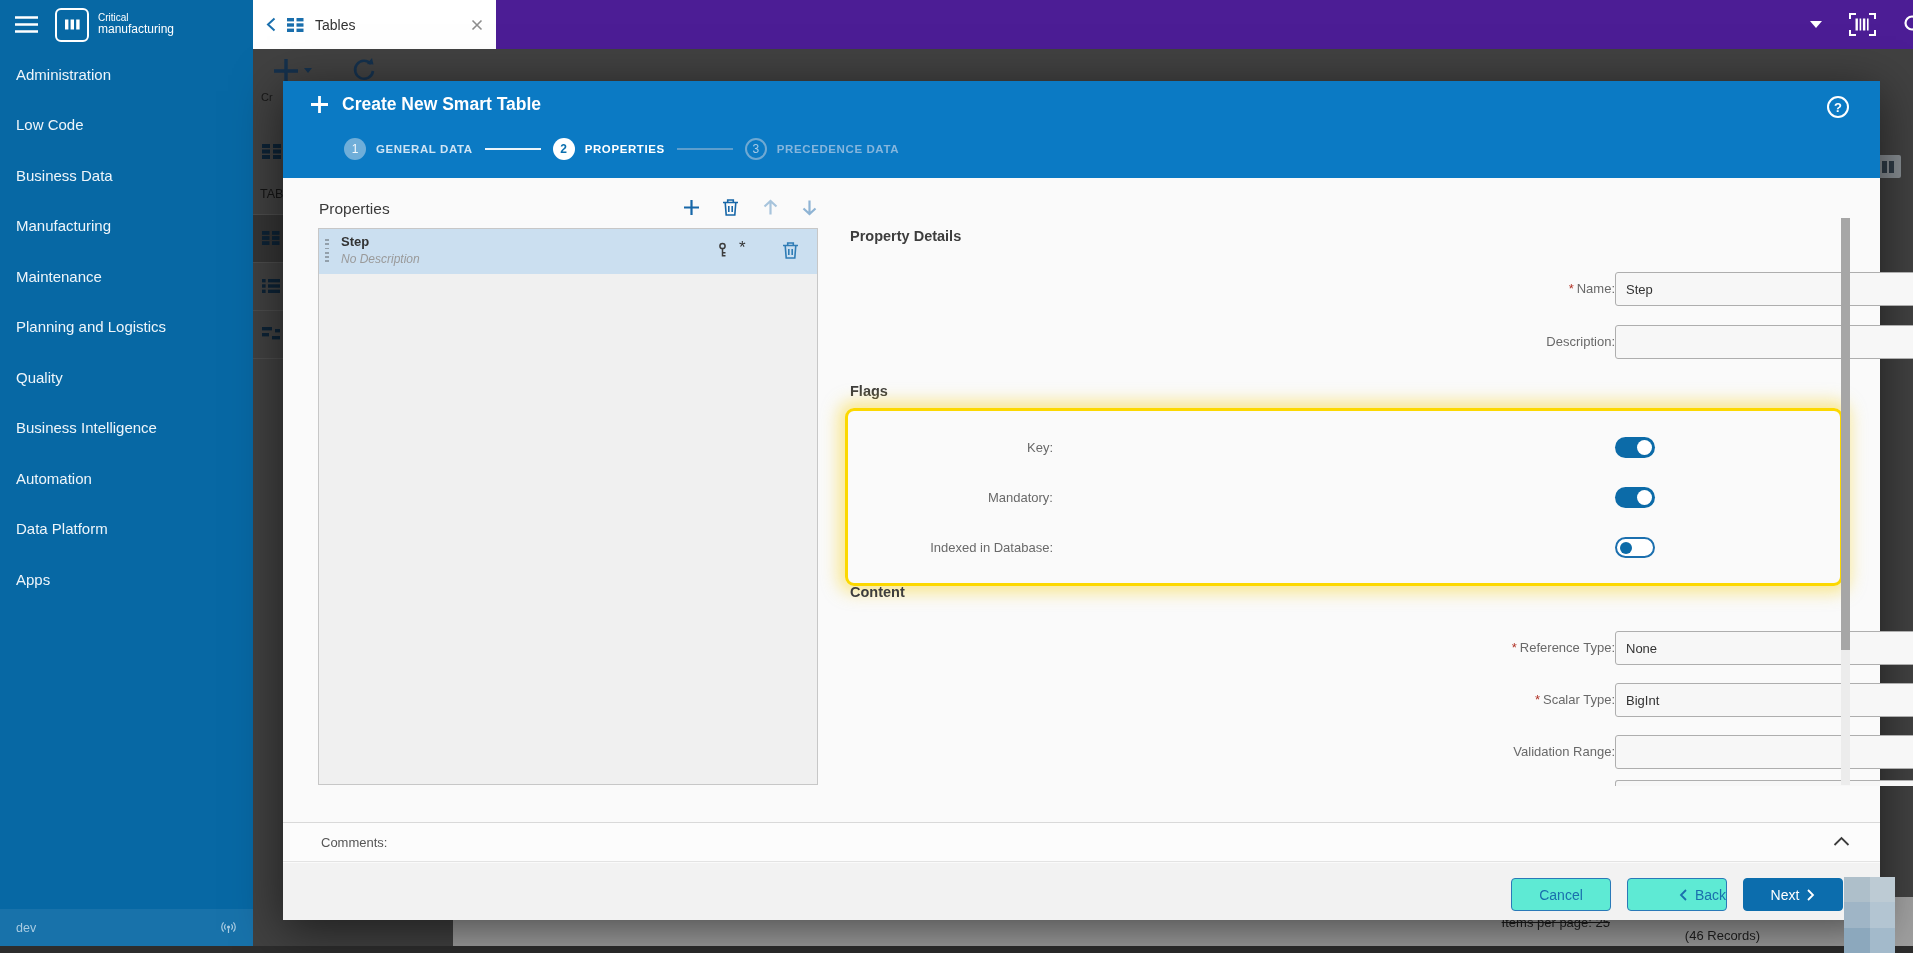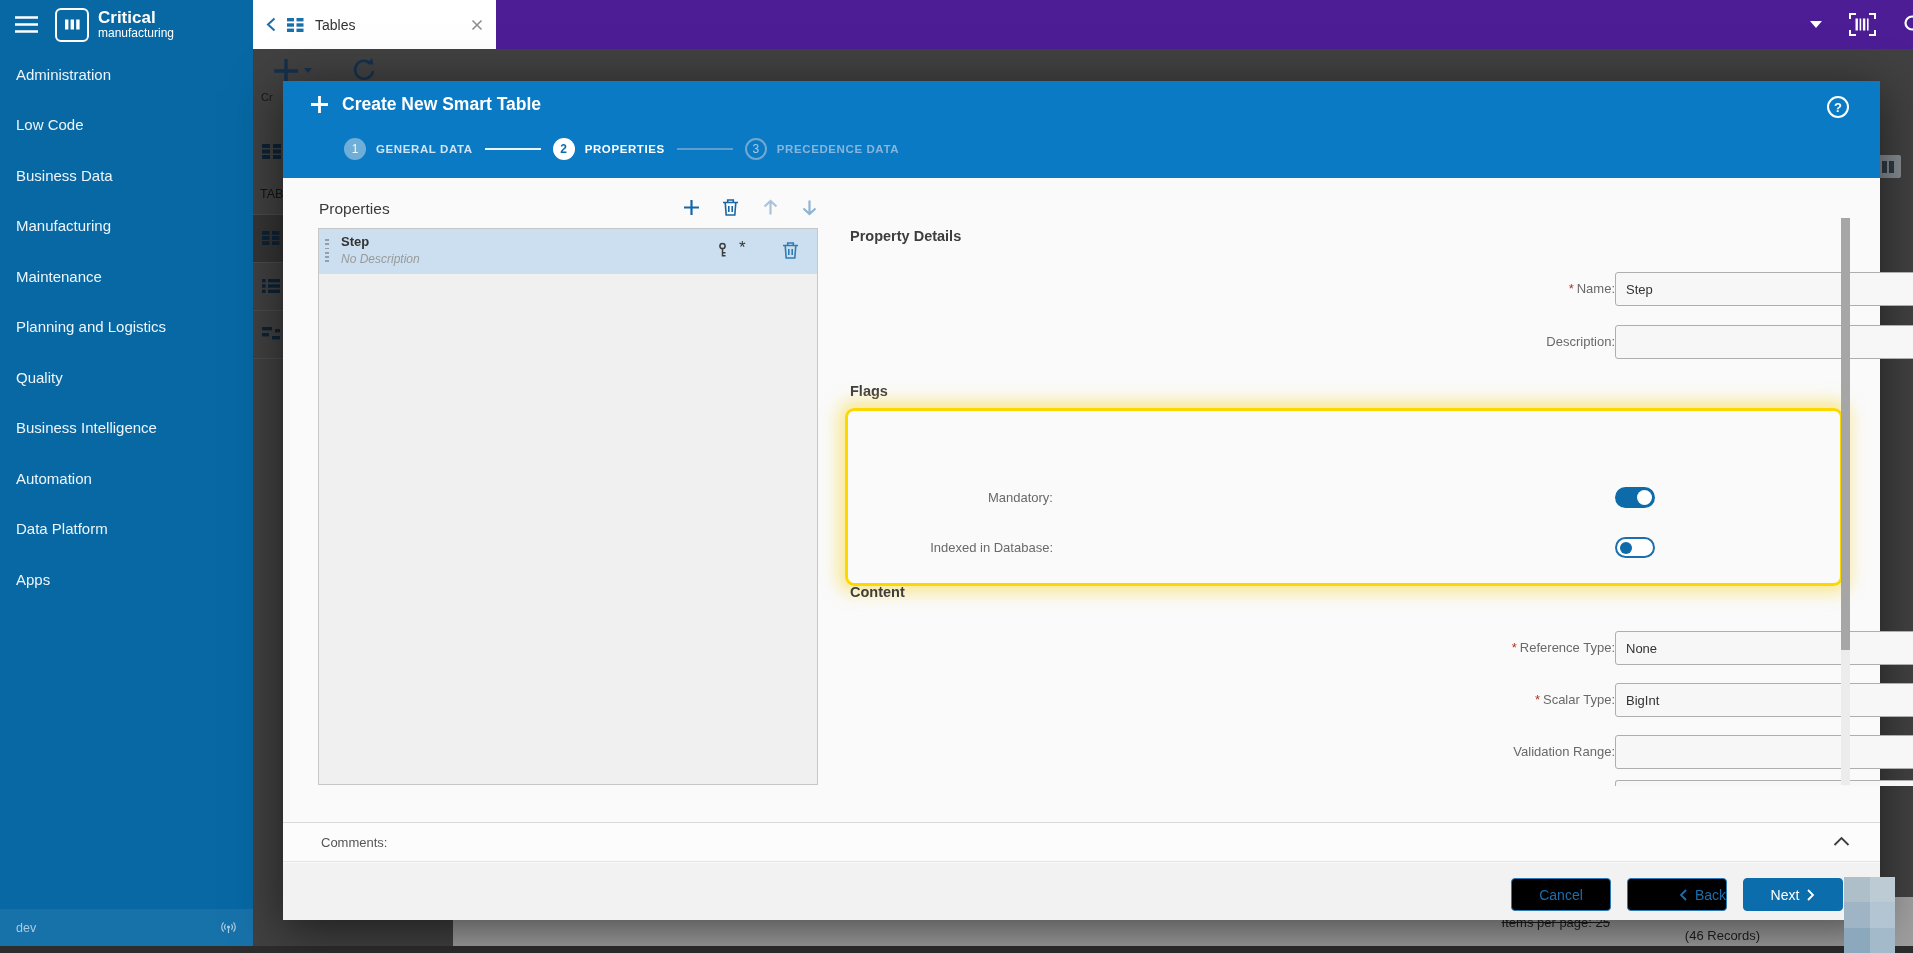--- a/index.html
+++ b/index.html
@@ -5,21 +5,21 @@
   * { box-sizing: border-box; margin: 0; padding: 0; }
   body { margin:0; background:#222; font-family:"Liberation Sans", sans-serif; }
   .stage { position:relative; width:1913px; height:953px; overflow:hidden; background:#414141; }
 
   
   .sidebar { position:absolute; left:0; top:0; width:253px; height:953px; background:#0768a4; z-index:5; }
   .sb-header { height:49px; display:flex; align-items:center; padding-left:14px; gap:16px; }
   .logo-wrap { display:flex; align-items:center; gap:9px; }
   .logo-box { width:34px; height:34px; border:2.5px solid #fff; border-radius:6px; display:flex; align-items:center; justify-content:center; }
   .brand { color:#fff; line-height:1.05; }
-  .brand .b1 { font-size:17px; font-weight:700; }
+  .brand .b1 { font-size:10px; font-weight:400; }
   .brand .b2 { font-size:12px; font-weight:400; }
   .sb-nav { position:absolute; top:49px; left:0; right:0; }
   .sb-item { height:50.5px; display:flex; align-items:center; padding-left:16px; font-size:15px; color:#eef5fa; cursor:pointer; }
   .sb-footer { position:absolute; left:0; right:0; bottom:6px; height:38px; background:rgba(255,255,255,.07); display:flex; align-items:center; justify-content:space-between; padding:0 16px; color:#a9cce2; font-size:12.5px; }
 
   
   .topbar { position:absolute; left:253px; top:0; width:1795px; height:49px; background:#4c1d95; z-index:4; }
   .tab { position:absolute; left:0; top:0; width:243px; height:49px; background:#fff; display:flex; align-items:center; gap:11px; padding:0 13px; }
   .tab-label { flex:1; font-size:14px; color:#333; }
   .top-icons { position:absolute; right:12px; top:0; height:49px; display:flex; align-items:center; gap:27px; }
@@ -90,21 +90,21 @@
   .sliver { position:absolute; left:1332px; top:699px; width:771px; height:6px; background:#f7f7f7; border:1px solid #aeaeae; border-bottom:none; border-radius:3px 3px 0 0; }
   .scrollbar { position:absolute; left:1558px; top:137px; width:9px; height:567px; background:#ececec; }
   .scrollbar .thumb { position:absolute; left:0; top:0; width:9px; height:432px; background:#a6a6a6; cursor:pointer; }
 
   
   .comments { position:absolute; left:0; right:0; top:741px; height:40px; background:#fcfcfc; border-top:1px solid #d9d9d9; border-bottom:1px solid #e3e3e3; }
   .comments .clabel { position:absolute; left:38px; top:12px; font-size:13px; color:#555; }
   .comments .cchev { position:absolute; right:30px; top:13px; cursor:pointer; display:flex; }
   .m-footer { position:absolute; left:0; right:0; top:782px; height:57px; background:#f2f2f2; }
   .btn { position:absolute; top:15px; height:33px; width:100px; border-radius:4px; font-size:14px; display:flex; align-items:center; justify-content:center; gap:8px; cursor:pointer; font-family:"Liberation Sans",sans-serif; }
-  .btn.ghost { background:#000000; border:1px solid #2a79b8; color:#1a6fad; }
+  .btn.ghost { background:#5eead4; border:1px solid #2a79b8; color:#1a6fad; }
   .btn.primary { background:#0c6dad; border:1px solid #0c6dad; color:#fff; }
   .btn-cancel { left:1228px; } .btn-back { left:1344px;justify-content:flex-end; } .btn-next { left:1460px; }
 
   
   .censor { position:absolute; left:1844px; top:877px; width:51px; height:76px; z-index:20; display:grid; grid-template-columns:1fr 1fr; }
   .censor i { display:block; }
 </style>
 </head>
 <body>
 
@@ -370,20 +370,26 @@
       <input class="f-input" type="text" value="Step" style="">
     </div>
     <div class="f-row" style="top:244px;">
       <span class="f-label">Description:</span>
       <input class="f-input" type="text" value="" style="">
     </div>
 
     <div class="d-head" style="left:567px; top:302px; position:absolute;">Flags</div>
     <div class="hl-box"></div>
 
+    <div class="t-row" style="top:356px;">
+      <span class="f-label">Key:</span>
+      <span class="toggle on">
+          <span class="knob"></span>
+        </span>
+    </div>
     <div class="t-row" style="top:406px;">
       <span class="f-label">Mandatory:</span>
       <span class="toggle on">
           <span class="knob"></span>
         </span>
     </div>
     <div class="t-row" style="top:456px;">
       <span class="f-label">Indexed in Database:</span>
       <span class="toggle off">
           <span class="knob"></span>

